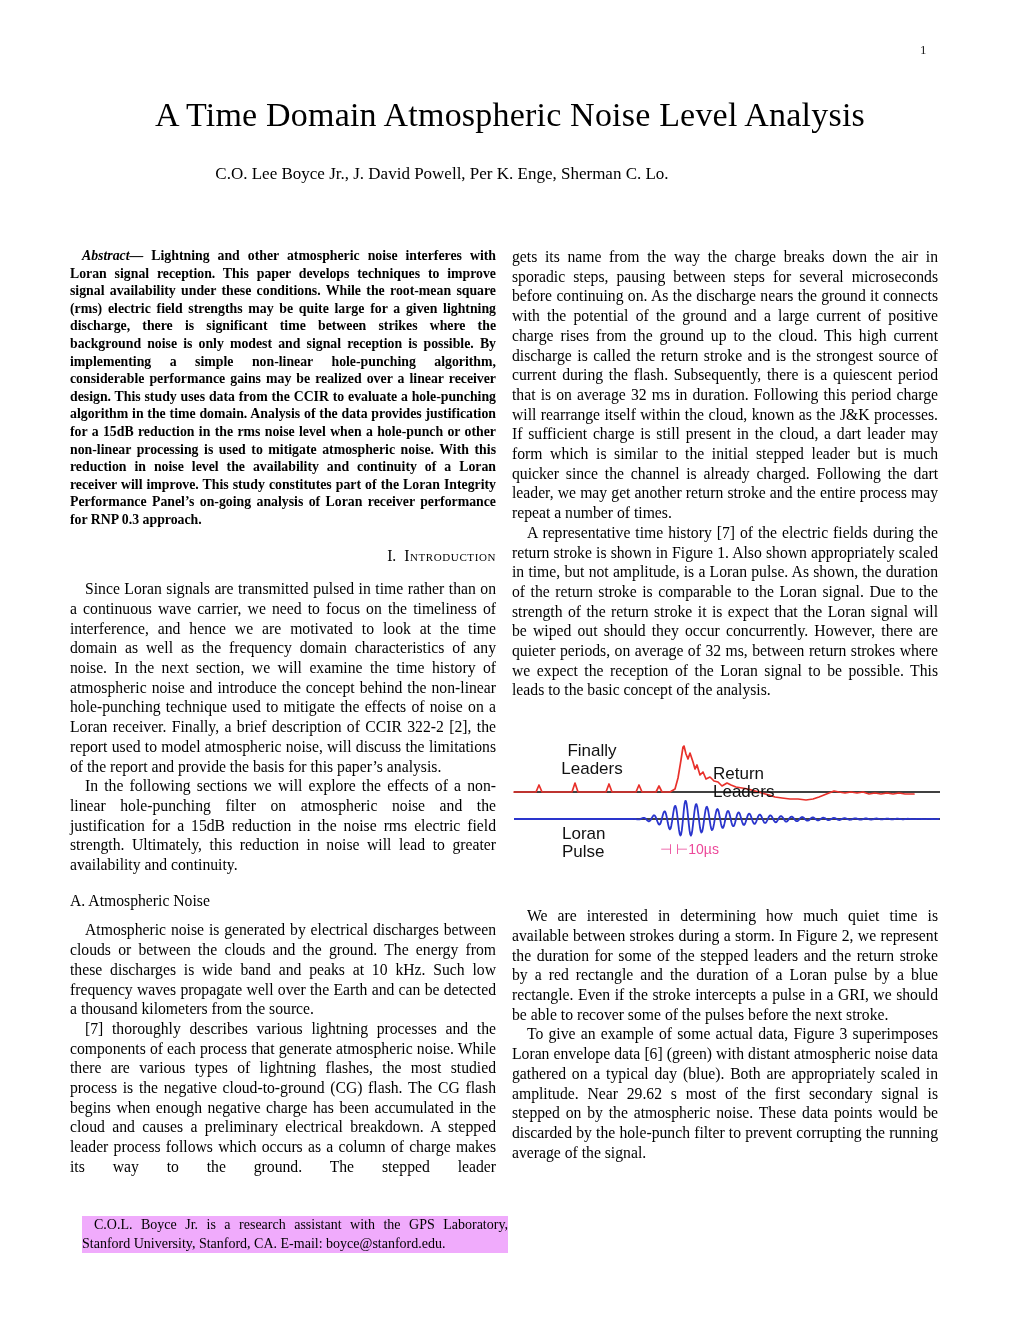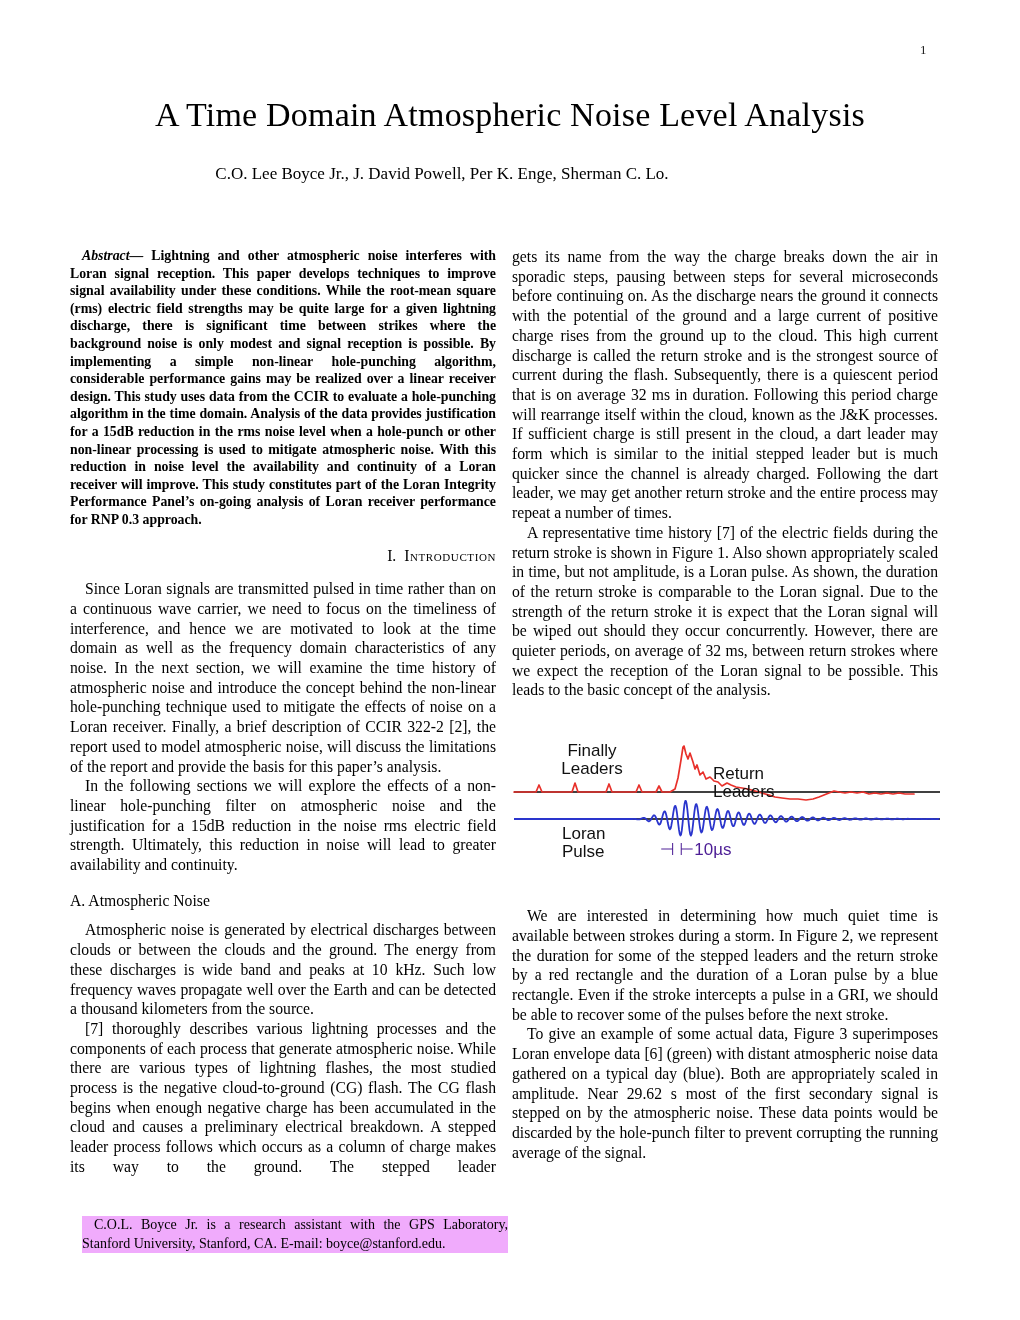--- a/index.html
+++ b/index.html
@@ -59,21 +59,21 @@
   .figure svg{position:absolute;left:0;top:0;}
   .fig-label{
     position:absolute;
     font-family:"Liberation Sans","DejaVu Sans",sans-serif;
     font-size:17px;line-height:18px;color:#111;
     text-indent:0;white-space:nowrap;
   }
   .fig-scale{
     position:absolute;left:148px;top:114px;
     font-family:"Liberation Sans","DejaVu Sans",sans-serif;
-    font-size:17px;color:#4c1d95;white-space:nowrap;
+    font-size:14px;color:#ec4899;white-space:nowrap;
   }
   .caption{
     margin-top:14px;
     text-align:left;text-indent:0;
     font-size:13.2px;line-height:17px;
   }
   .cap-text{margin-left:10px;}
   .p-after-fig{margin-top:30px !important;}
   .footnote{
     position:absolute;left:82px;top:1216px;width:426px;

